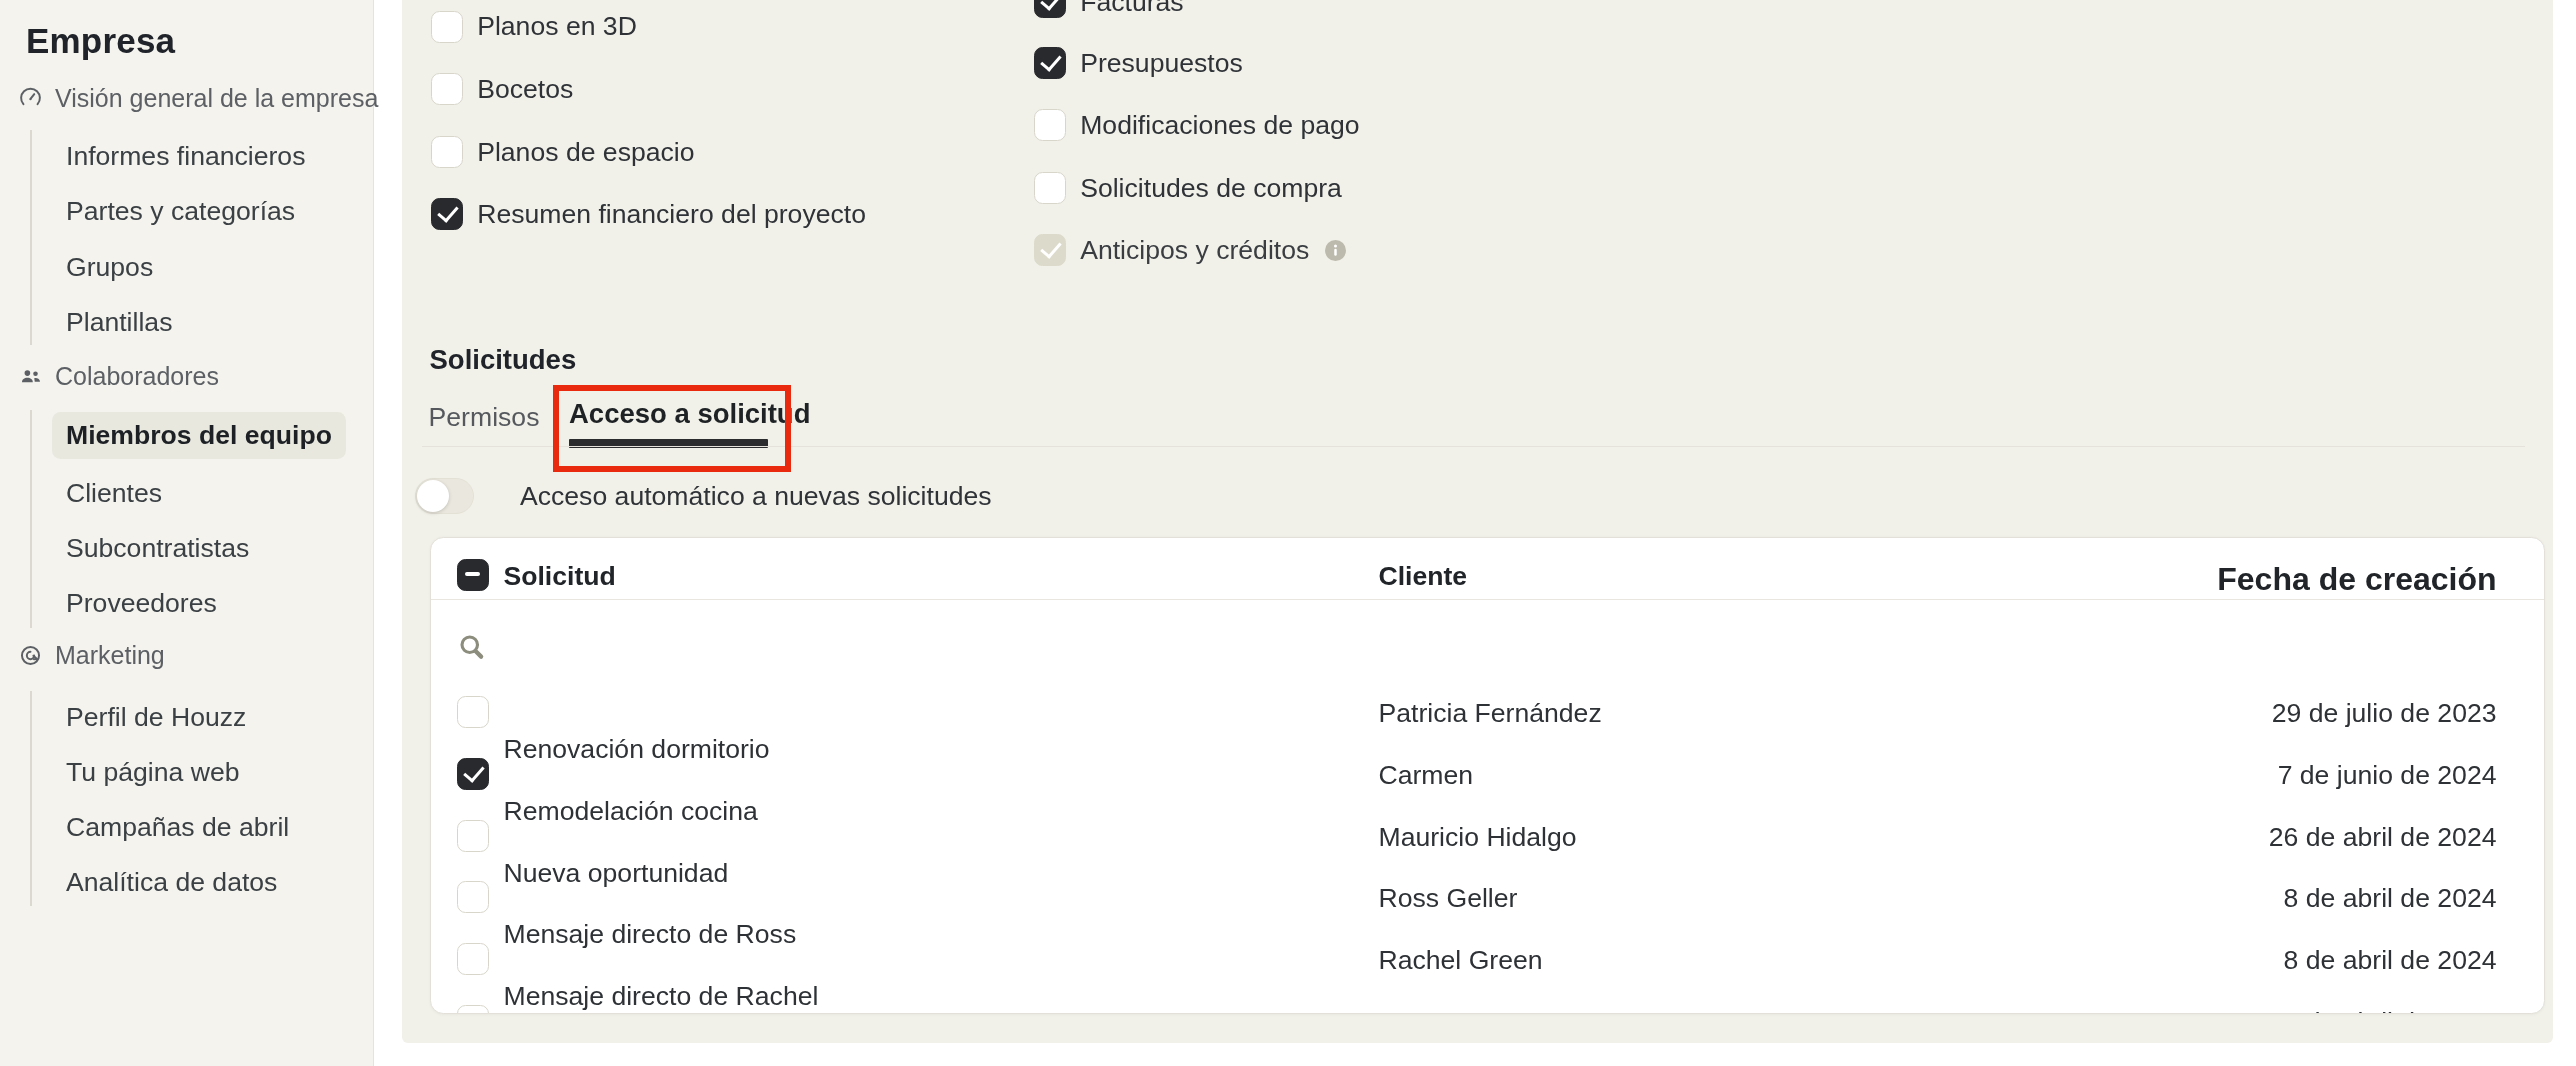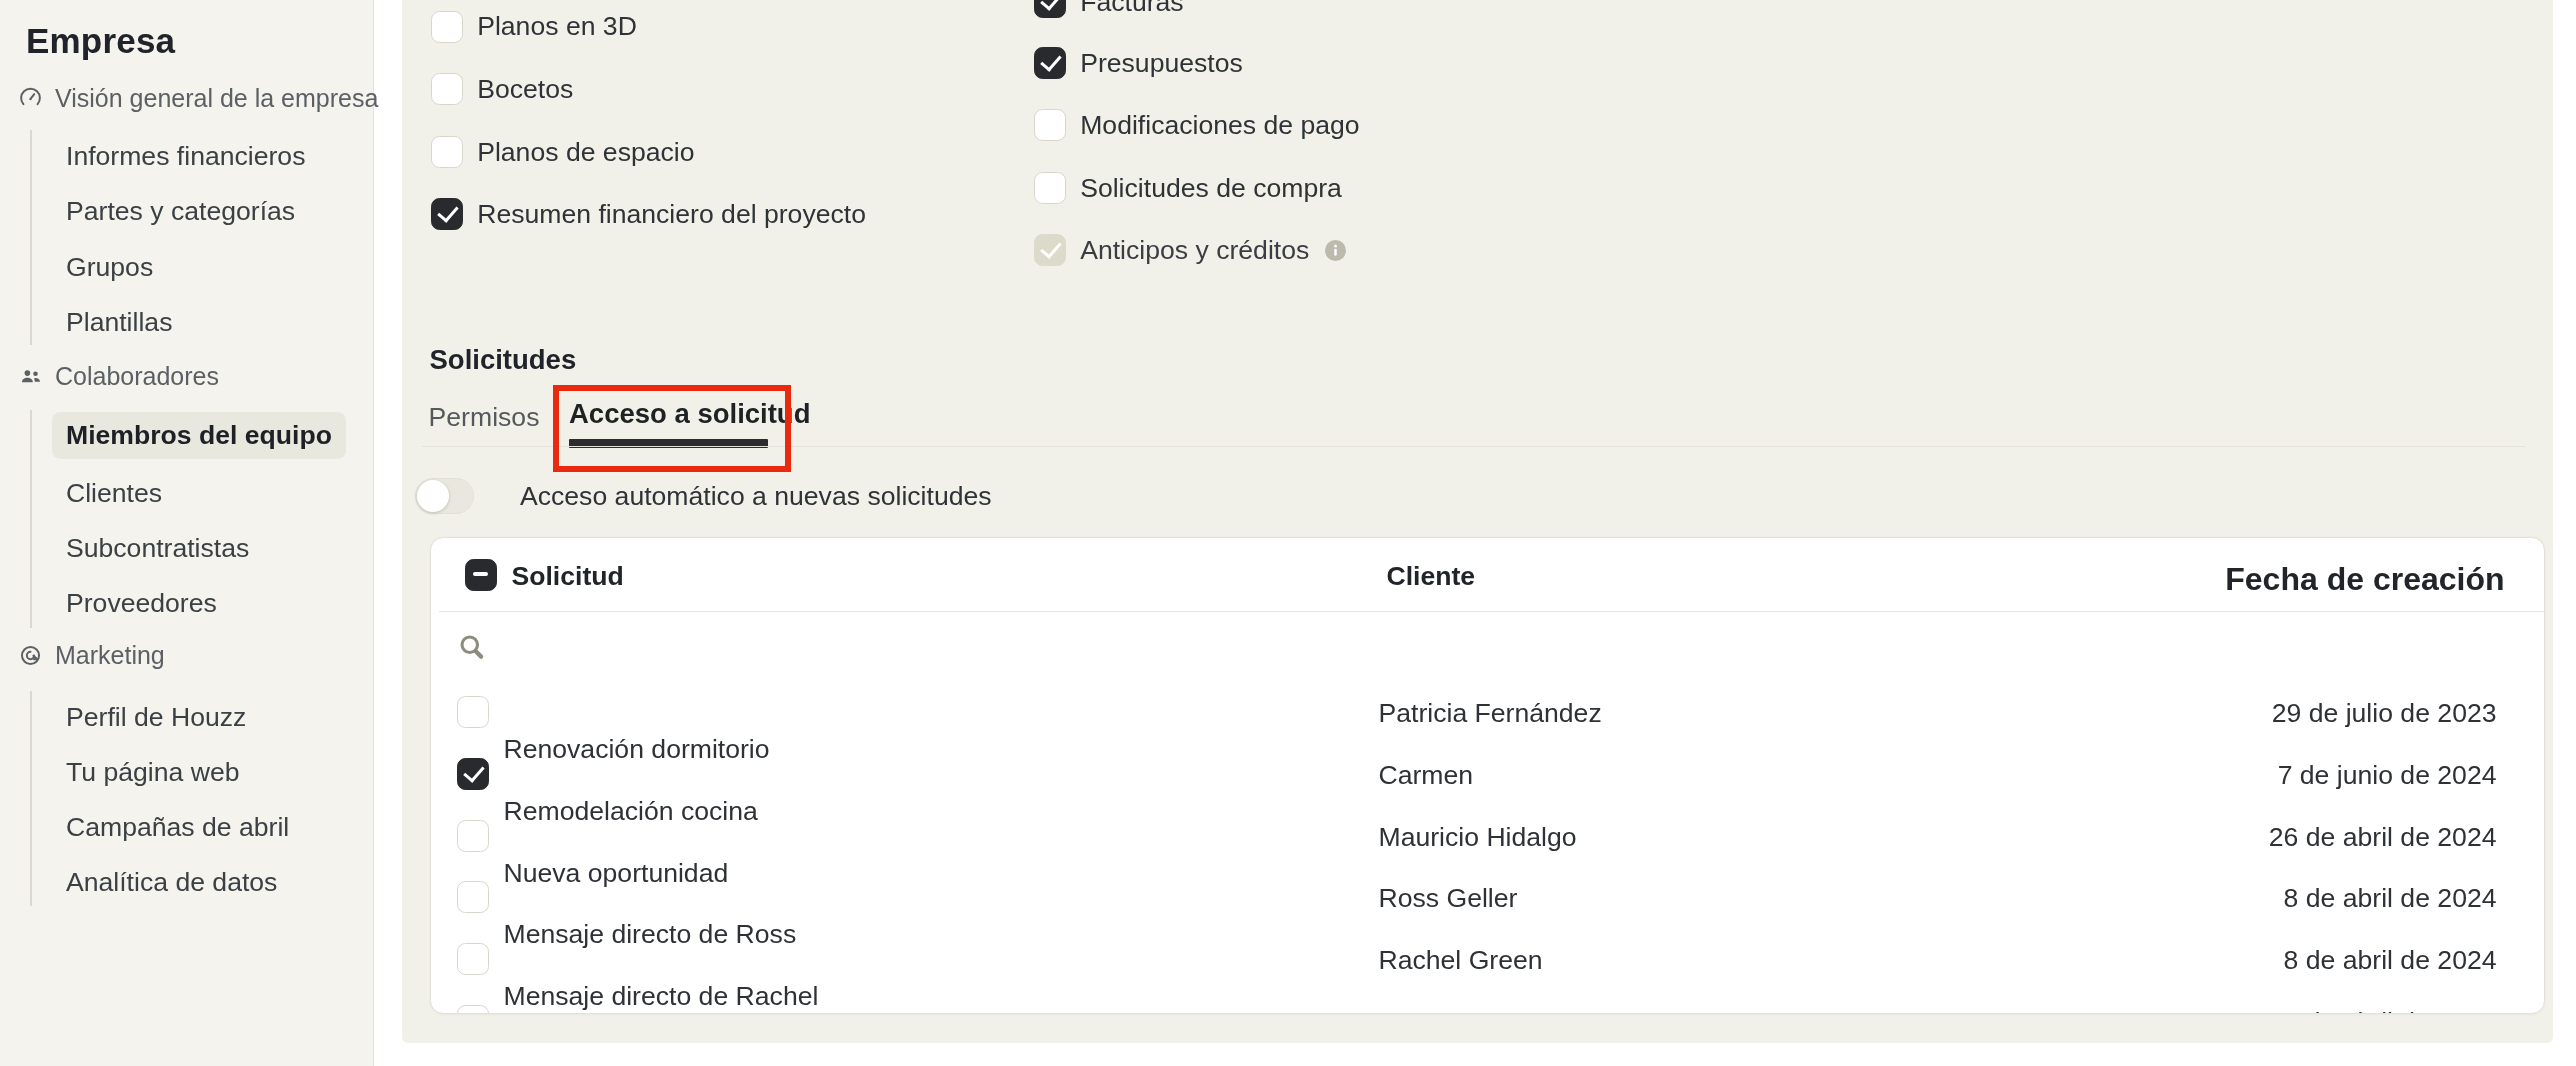--- a/index.html
+++ b/index.html
@@ -56,21 +56,21 @@
   .toggle { position: absolute; left: 13.3px; top: 153px; width: 59px; height: 36px;
     border-radius: 18px; background: #eae8de; border: 0.9px solid #e3e1d6; cursor: pointer; }
   .toggle-knob { position: absolute; left: 0.9px; top: 0.9px; width: 32px; height: 32px;
     border-radius: 50%; background: #ffffff; box-shadow: 0 0.9px 3.8px rgba(0,0,0,0.18); }
   .toggle-label { position: absolute; left: 118px; top: 155px; font-size: 26.6px; line-height: 32px; color: #2f3338; }
 
   
   .table-card { position: absolute; left: 27.5px; top: 212px; width: 2115px; height: 477px;
     background: #ffffff; border: 1.4px solid #e2e0d8; border-radius: 13.3px; overflow: hidden;
     box-shadow: 0 0.9px 2.8px rgba(0,0,0,0.04); }
-  .thead { position: absolute; left: 8px; top: 0; width: 100%; height: 74px;
+  .thead { position: absolute; left: 0; top: 0; width: 100%; height: 62px;
     border-bottom: 1.4px solid #e8e6df; }
   .thead .cb { position: absolute; left: 26.6px; top: 21px; }
   .th-request { position: absolute; left: 73px; top: 23px; font-size: 26.6px; font-weight: 700; color: #212529; }
   .th-client  { position: absolute; left: 948px; top: 23px; font-size: 26.6px; font-weight: 700; color: #212529; }
   .th-date    { position: absolute; right: 47px; top: 23px; font-size: 32px; font-weight: 700; color: #212529; }
 
   .search-row { position: absolute; left: 0; top: 75px; width: 100%; height: 69px; }
   .search-icon { position: absolute; left: 26.6px; top: 19px; width: 30px; height: 30px; }
   .search-input { position: absolute; left: 73px; top: 15px; width: 759px; height: 38px;
     border: none; outline: none; background: transparent; font-size: 26.6px;

